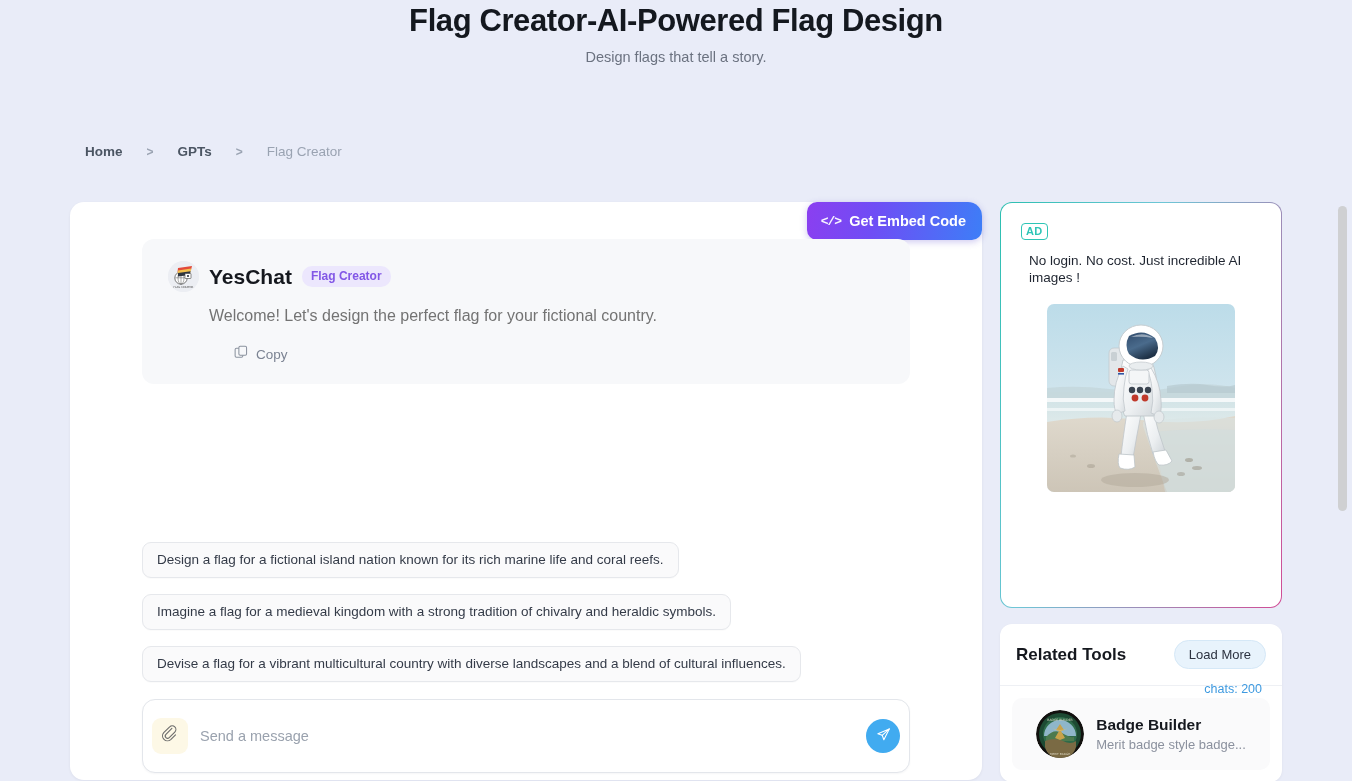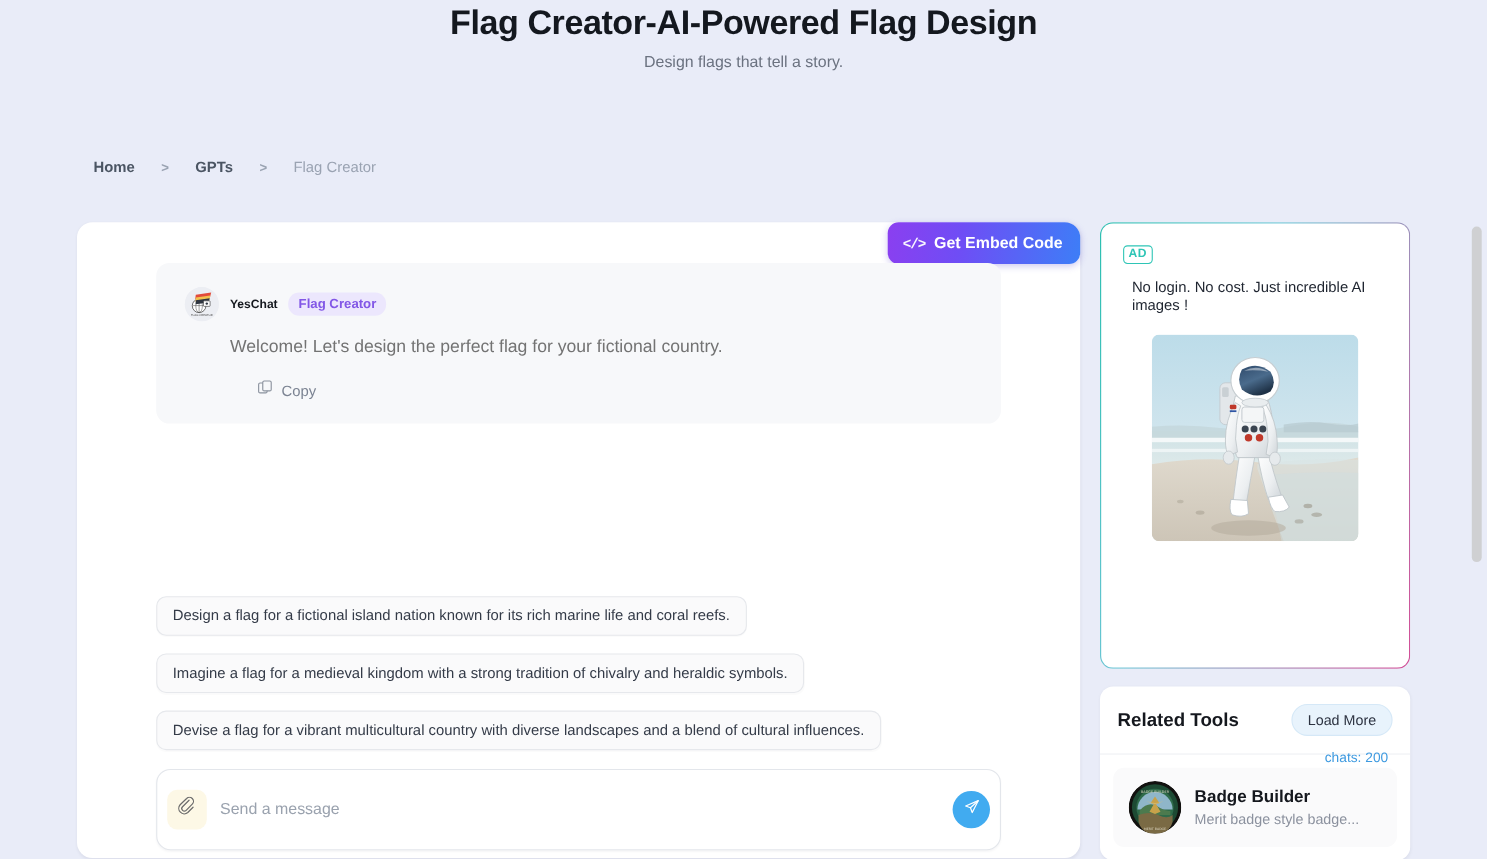--- a/index.html
+++ b/index.html
@@ -72,21 +72,21 @@
     padding: 22px 26px 20px 26px;
   }
   .msg-head { display: flex; align-items: center; gap: 10px; }
   .avatar {
     width: 31px; height: 31px; border-radius: 50%;
     background: #eceef3; flex: none;
     display: flex; align-items: flex-start; justify-content: center;
     overflow: hidden; position: relative;
   }
   .avatar svg { display:block; }
-  .msg-name { font-size: 11px; font-weight: 700; color: #15181e; }
+  .msg-name { font-size: 21px; font-weight: 700; color: #15181e; }
   .msg-badge {
     font-size: 12px; font-weight: 600; color: #8257e6;
     background: #ece7fd; border-radius: 10px;
     padding: 4px 9px 4px 9px; line-height: 13px;
   }
   .msg-text {
     margin-top: 13px; margin-left: 41px;
     font-size: 16px; color: #737373; line-height: 22px;
   }
   .copy-row {
@@ -191,21 +191,21 @@
   .tools-title { font-size: 17px; font-weight: 700; color: #15181e; }
   .load-more {
     background: #e8f3fc; border: 1px solid #d5e8f7;
     border-radius: 16px; padding: 6px 14px;
     font-size: 13px; color: #2c3240; cursor: pointer;
   }
   .tool-row {
     margin: 12px; padding: 12px 14px;
     background: #fafafb; border-radius: 10px;
     display: flex; align-items: center; gap: 12px;
-    position: relative; cursor: pointer;
+    position: relative; cursor: pointer; justify-content: center;
   }
   .tool-avatar {
     width: 48px; height: 48px; border-radius: 50%;
     flex: none; overflow: hidden;
   }
   .tool-name { font-size: 15.5px; font-weight: 700; color: #15181e; }
   .tool-desc { font-size: 13px; color: #8b919e; margin-top: 3px; }
   .tool-chats {
     position: absolute; right: 8px; top: -16px;
     font-size: 12.5px; color: #3e9ae0;

